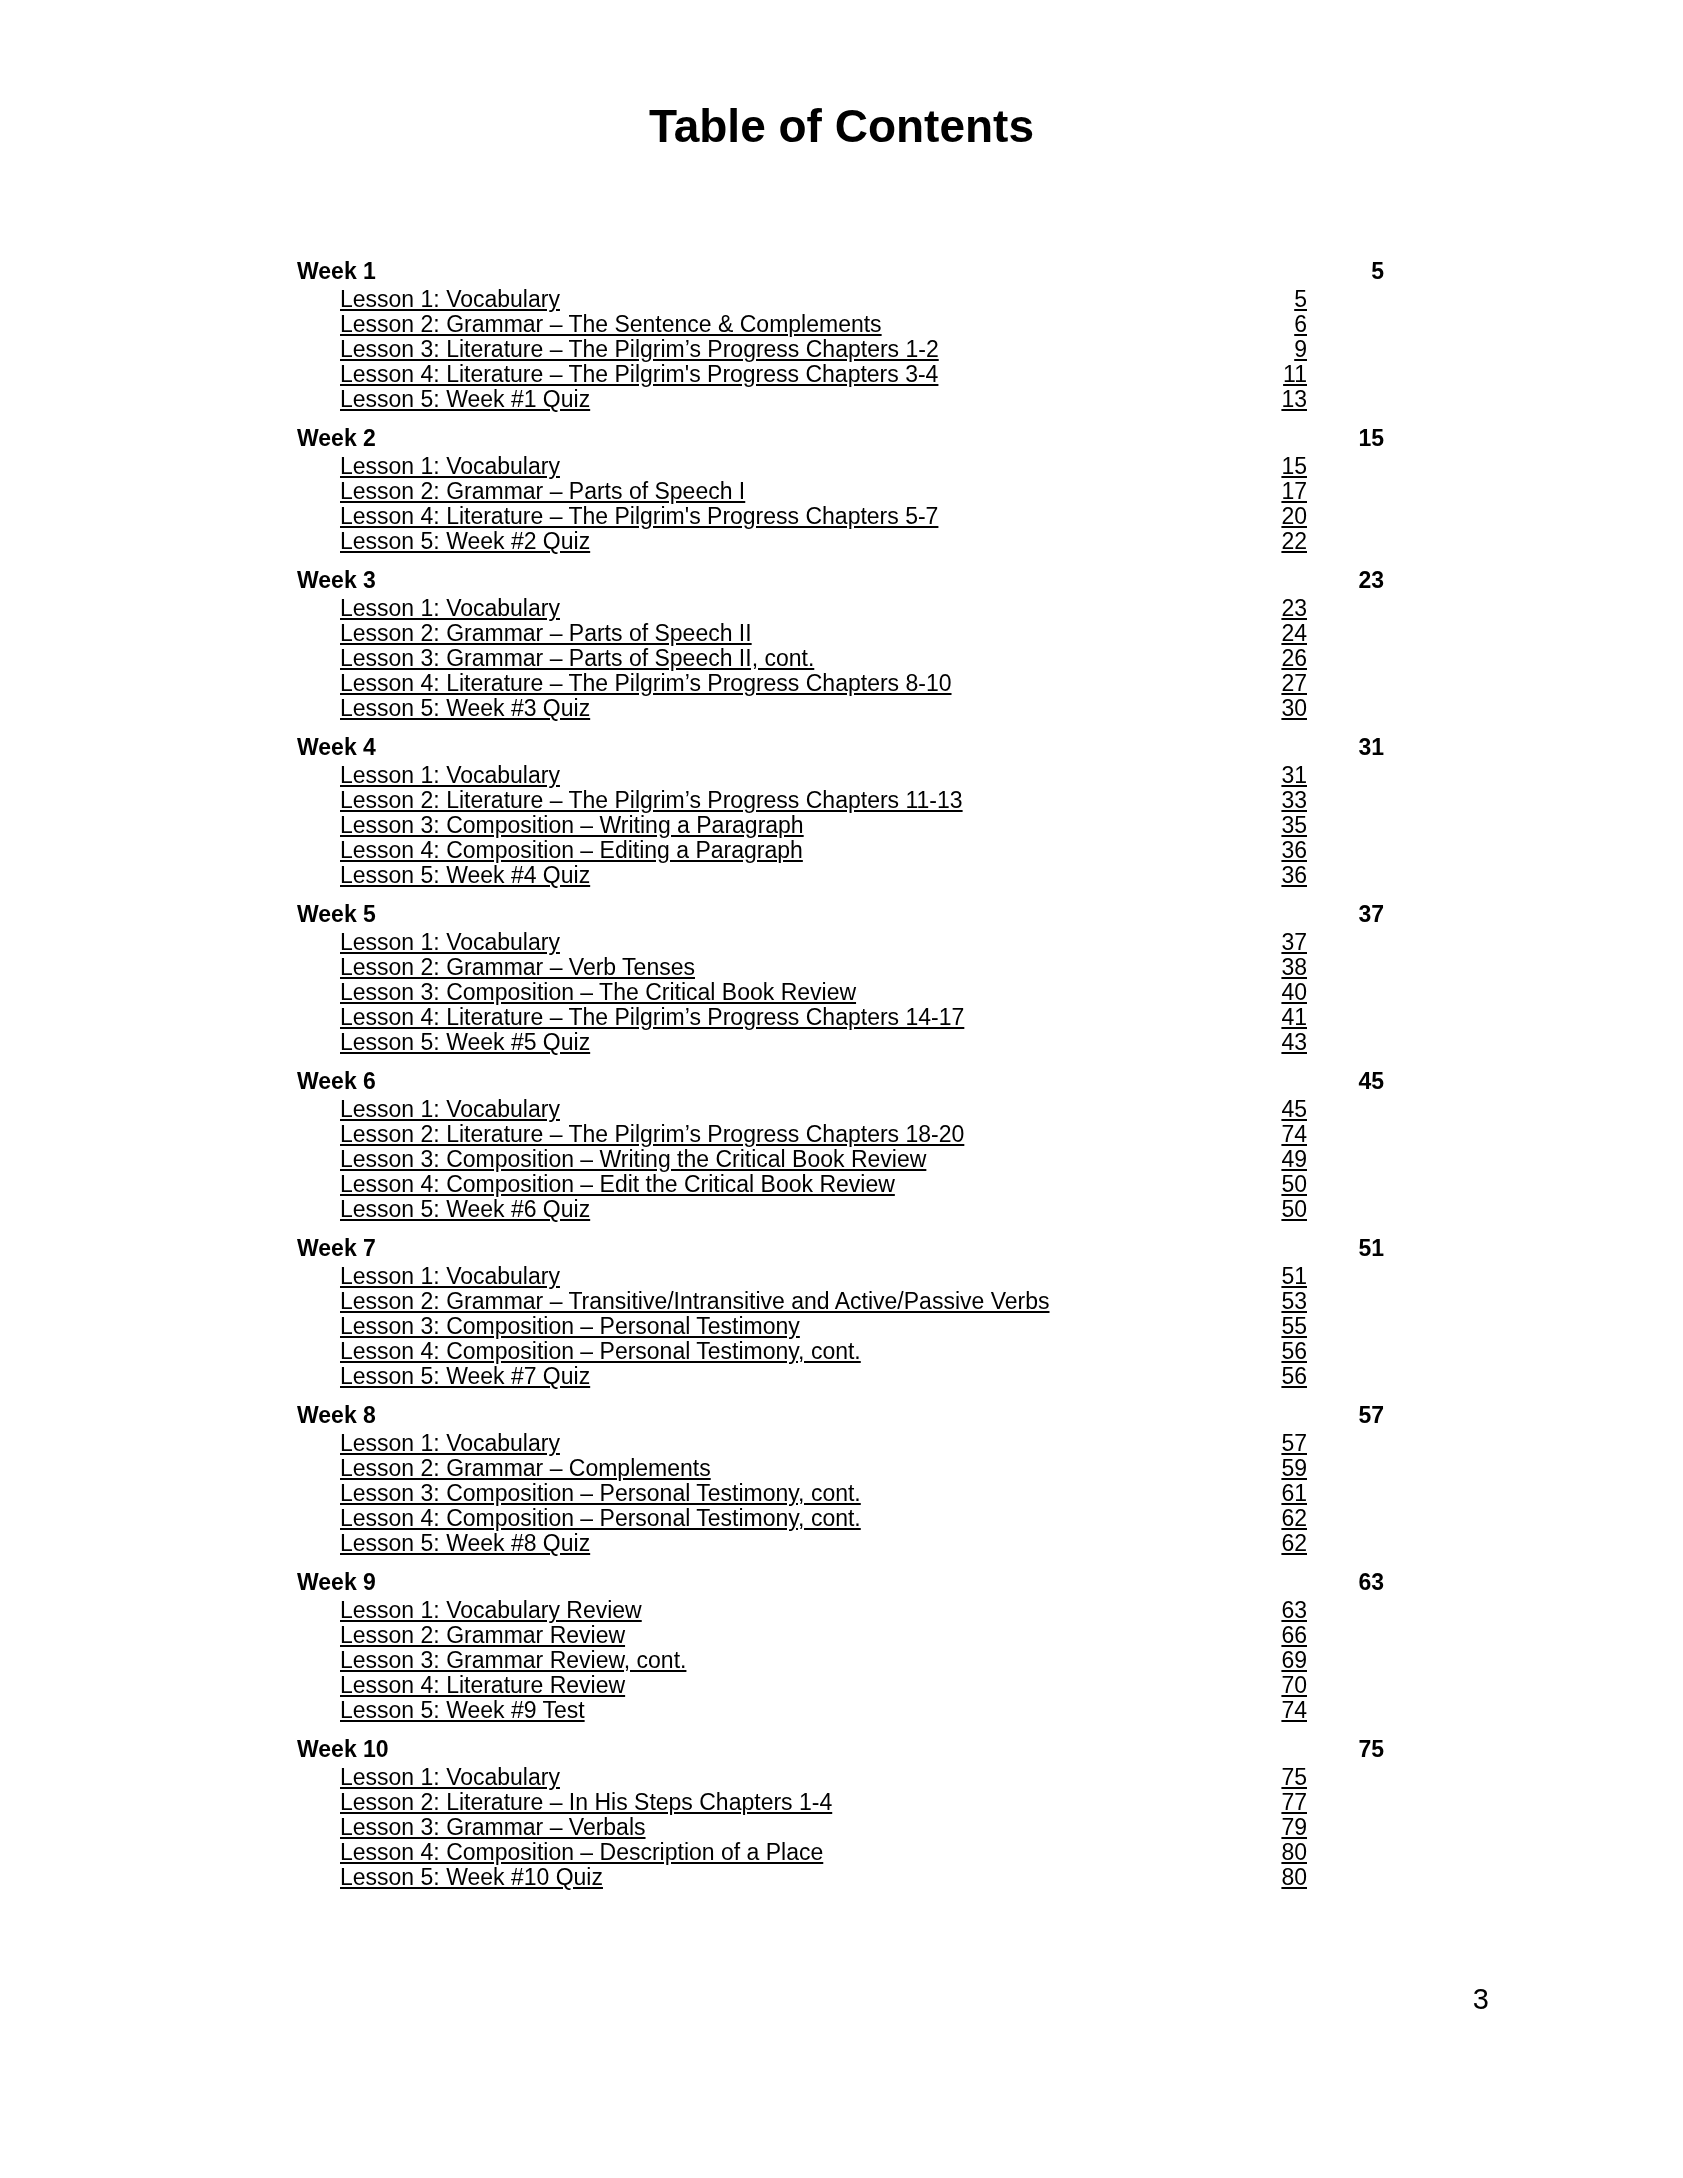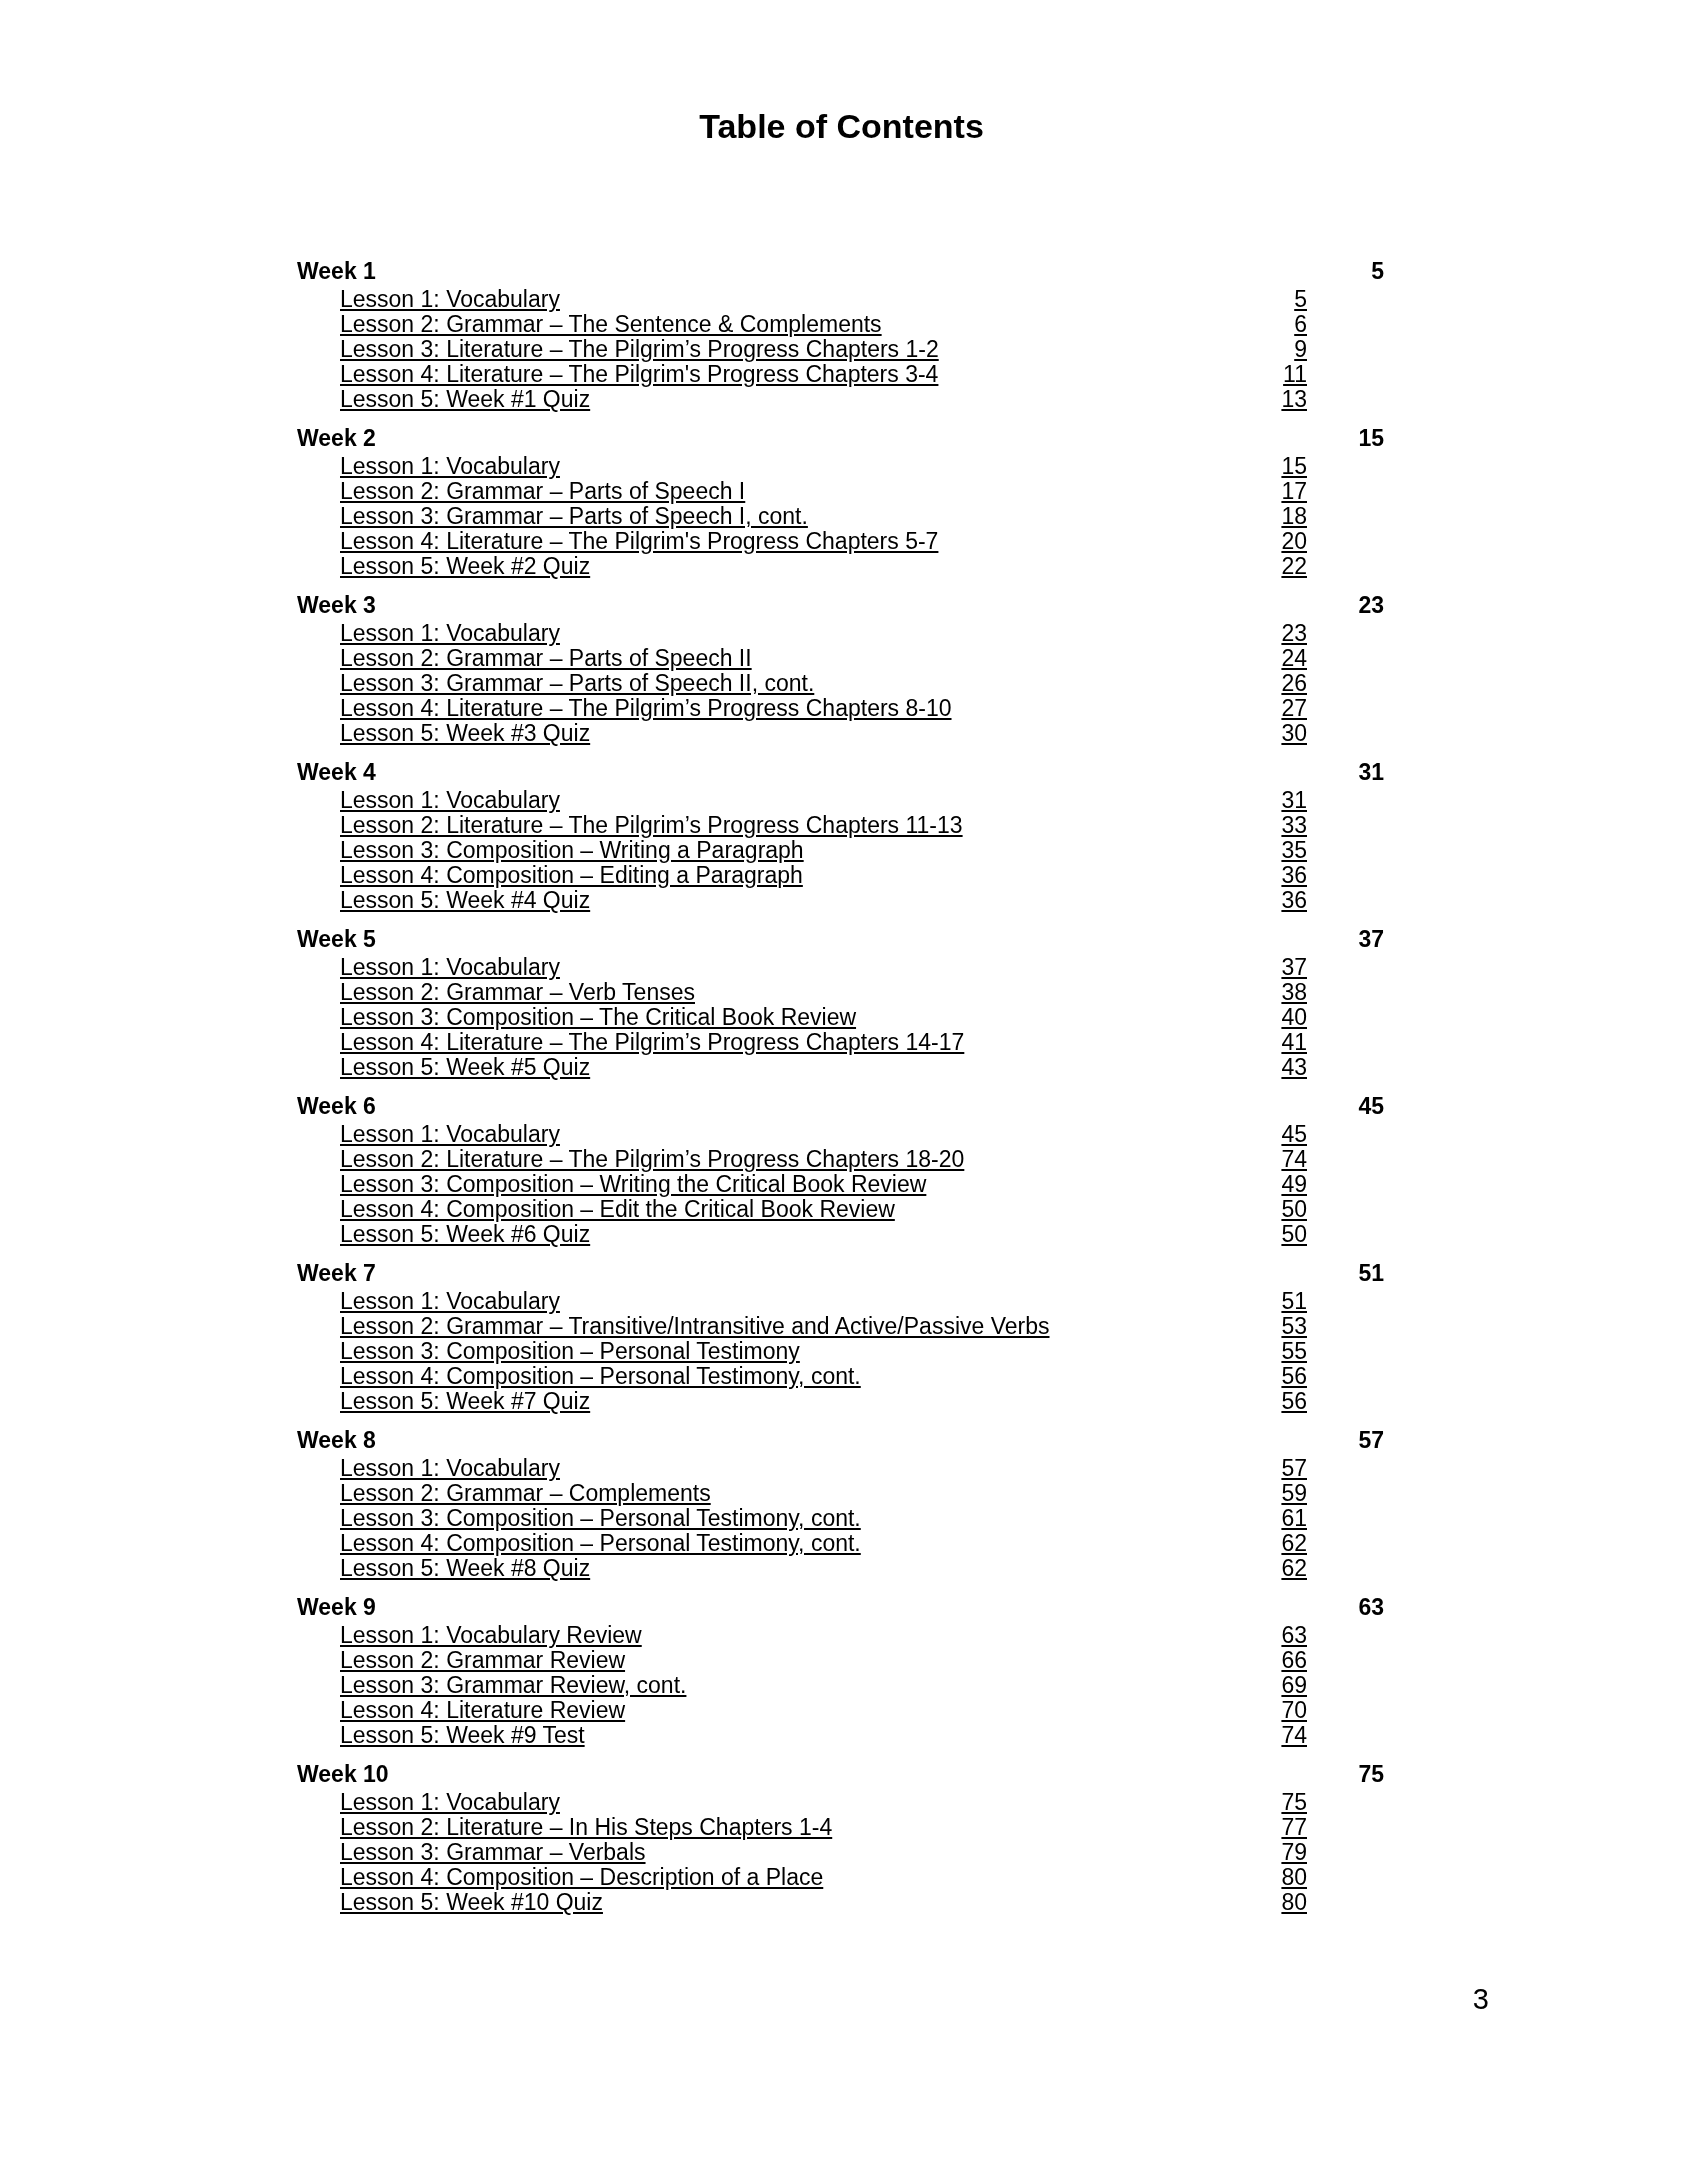--- a/index.html
+++ b/index.html
@@ -11,21 +11,21 @@
     font-family: "Liberation Sans", sans-serif;
     position: relative;
     overflow: hidden;
   }
   .page-title {
     position: absolute;
     top: 101px;
     left: 0;
     width: 1683px;
     text-align: center;
-    font-size: 34px;
+    font-size: 46px;
     font-weight: bold;
     line-height: 51px;
   }
   .toc {
     position: absolute;
     top: 255px;
     left: 297px;
     width: 1087px;
   }
   .week { margin-bottom: 10px; }
@@ -104,24 +104,20 @@
   <div class="lesson-row">
     <span class="lesson-title">Lesson 1: Vocabulary</span>
     <span class="lesson-page">15</span>
   </div>
 
   <div class="lesson-row">
     <span class="lesson-title">Lesson 2: Grammar – Parts of Speech I</span>
     <span class="lesson-page">17</span>
   </div>
 
-  <div class="lesson-row">
-    <span class="lesson-title">Lesson 3: Grammar – Parts of Speech I, cont.</span>
-    <span class="lesson-page">18</span>
-  </div>
 
   <div class="lesson-row">
     <span class="lesson-title">Lesson 4: Literature – The Pilgrim's Progress Chapters 5-7</span>
     <span class="lesson-page">20</span>
   </div>
 
   <div class="lesson-row">
     <span class="lesson-title">Lesson 5: Week #2 Quiz</span>
     <span class="lesson-page">22</span>
   </div>

